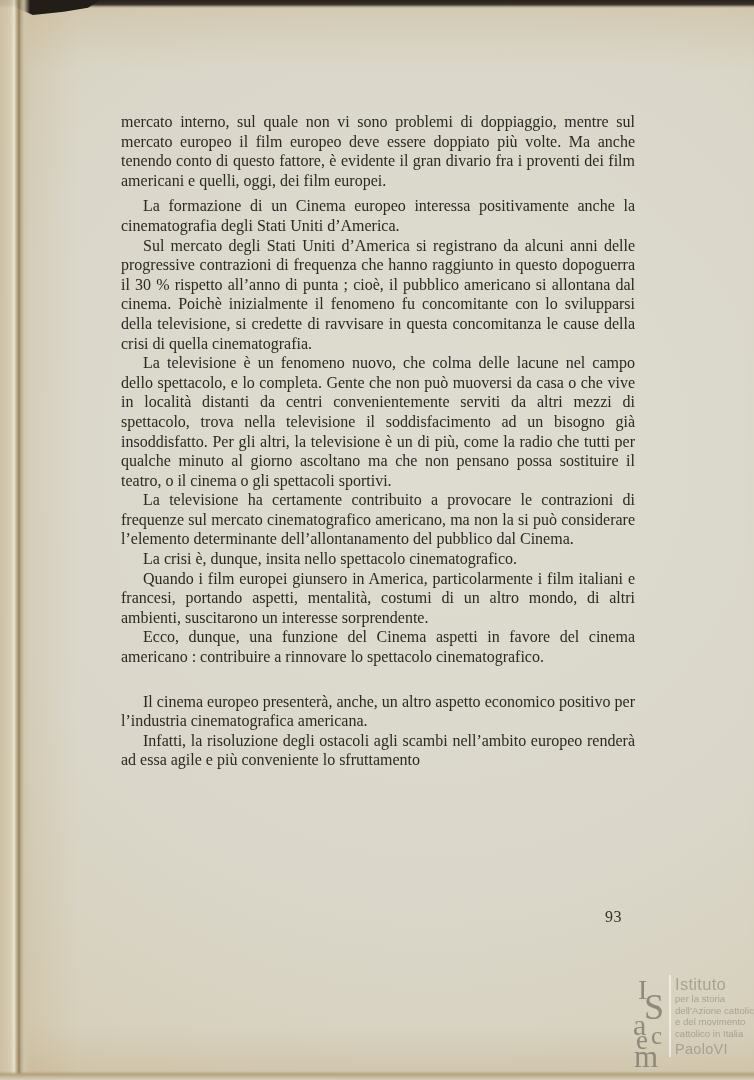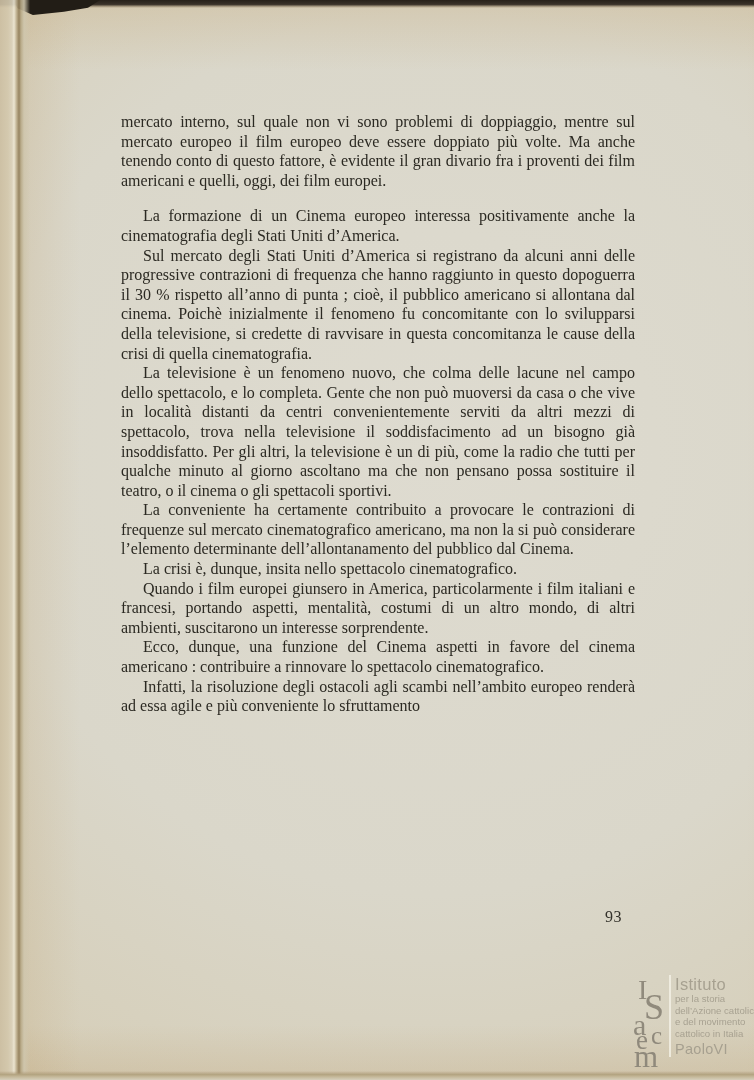--- a/index.html
+++ b/index.html
@@ -41,21 +41,21 @@
     position:absolute; left:0; bottom:0; width:100%; height:9px;
     background:linear-gradient(0deg,#d6cfbc 0,#c2b595 40%,#b3a481 60%,rgba(170,150,115,.4) 80%,rgba(170,150,115,0) 100%);
   }
   
   .textblock {
     position:absolute; left:121px; top:112px; width:514px;
     color:#2b2922; font-size:16px; line-height:19.6px; text-align:justify;
   }
   .textblock p { margin:0; text-indent:22px; }
   .textblock p.cont  { text-indent:0; }
-  .textblock p.gap-s { margin-top:16px; }
+  .textblock p.gap-s { margin-top:6px; }
   .textblock p.gap-l { margin-top:25px; }
   .pagenum {
     position:absolute; left:605px; top:908px;
     font-size:16px; color:#33312a; letter-spacing:.5px;
   }
   
   .watermark { position:absolute; left:630px; top:974px; width:124px; height:96px; opacity:.92; }
   .wm-letters { position:absolute; left:0; top:0; width:37px; height:96px;
                 font-family:"Liberation Serif",serif; color:#8a8477; }
   .wm-letters span { position:absolute; line-height:1; }
@@ -82,24 +82,25 @@
   <div class="edge-top"></div>
   <div class="corner-wedge"></div>
   <div class="gutter"></div>
   <div class="edge-bottom"></div>
 
   <div class="textblock">
     <p class="cont">mercato interno, sul quale non vi sono problemi di doppiaggio, mentre sul mercato europeo il film europeo deve essere doppiato più volte. Ma anche tenendo conto di questo fattore, è evidente il gran divario fra i proventi dei film americani e quelli, oggi, dei film europei.</p>
     <p class="gap-s">La formazione di un Cinema europeo interessa positivamente anche la cinematografia degli Stati Uniti d’America.</p>
     <p>Sul mercato degli Stati Uniti d’America si registrano da alcuni anni delle progressive contrazioni di frequenza che hanno raggiunto in questo dopoguerra il 30 % rispetto all’anno di punta ; cioè, il pubblico americano si allontana dal cinema. Poichè inizialmente il fenomeno fu concomitante con lo svilupparsi della televisione, si credette di ravvisare in questa concomitanza le cause della crisi di quella cinematografia.</p>
     <p>La televisione è un fenomeno nuovo, che colma delle lacune nel campo dello spettacolo, e lo completa. Gente che non può muoversi da casa o che vive in località distanti da centri convenientemente serviti da altri mezzi di spettacolo, trova nella televisione il soddisfacimento ad un bisogno già insoddisfatto. Per gli altri, la televisione è un di più, come la radio che tutti per qualche minuto al giorno ascoltano ma che non pensano possa sostituire il teatro, o il cinema o gli spettacoli sportivi.</p>
-    <p>La conveniente ha certamente contribuito a provocare le contrazioni di frequenze sul mercato cinematografico americano, ma non la si può considerare l’elemento determinante dell’allontanamento del pubblico dal Cinema.</p>
+    <p>La televisione ha certamente contribuito a provocare le contrazioni di frequenze sul mercato cinematografico americano, ma non la si può considerare l’elemento determinante dell’allontanamento del pubblico dal Cinema.</p>
     <p>La crisi è, dunque, insita nello spettacolo cinematografico.</p>
     <p>Quando i film europei giunsero in America, particolarmente i film italiani e francesi, portando aspetti, mentalità, costumi di un altro mondo, di altri ambienti, suscitarono un interesse sorprendente.</p>
     <p>Ecco, dunque, una funzione del Cinema aspetti in favore del cinema americano : contribuire a rinnovare lo spettacolo cinematografico.</p>
+    <p class="gap-l">Il cinema europeo presenterà, anche, un altro aspetto economico positivo per l’industria cinematografica americana.</p>
     <p>Infatti, la risoluzione degli ostacoli agli scambi nell’ambito europeo renderà ad essa agile e più conveniente lo sfruttamento</p>
   </div>
 
   <div class="pagenum">93</div>
 
   <div class="watermark">
     <div class="wm-letters">
       <span class="wm-I">I</span>
       <span class="wm-S">S</span>
       <span class="wm-a">a</span>

